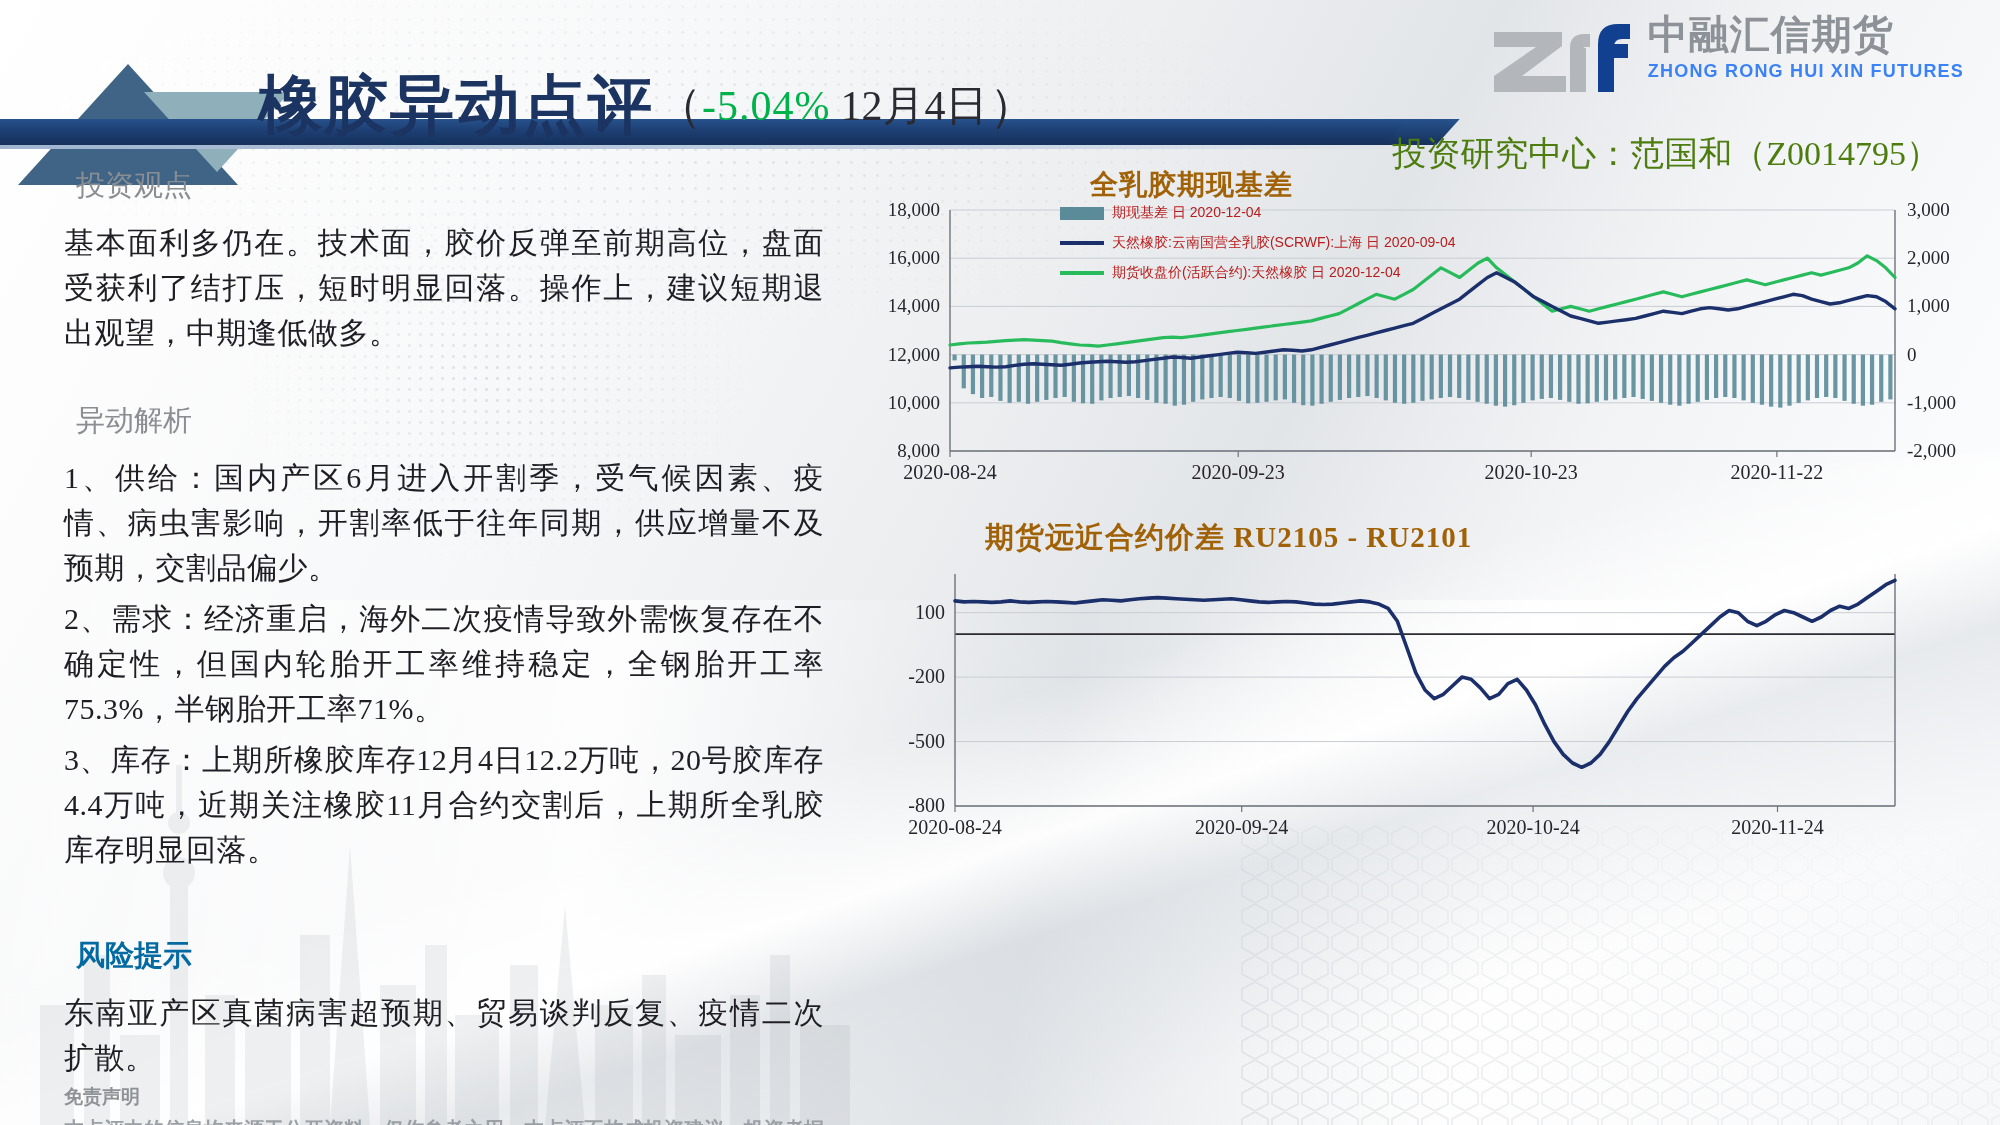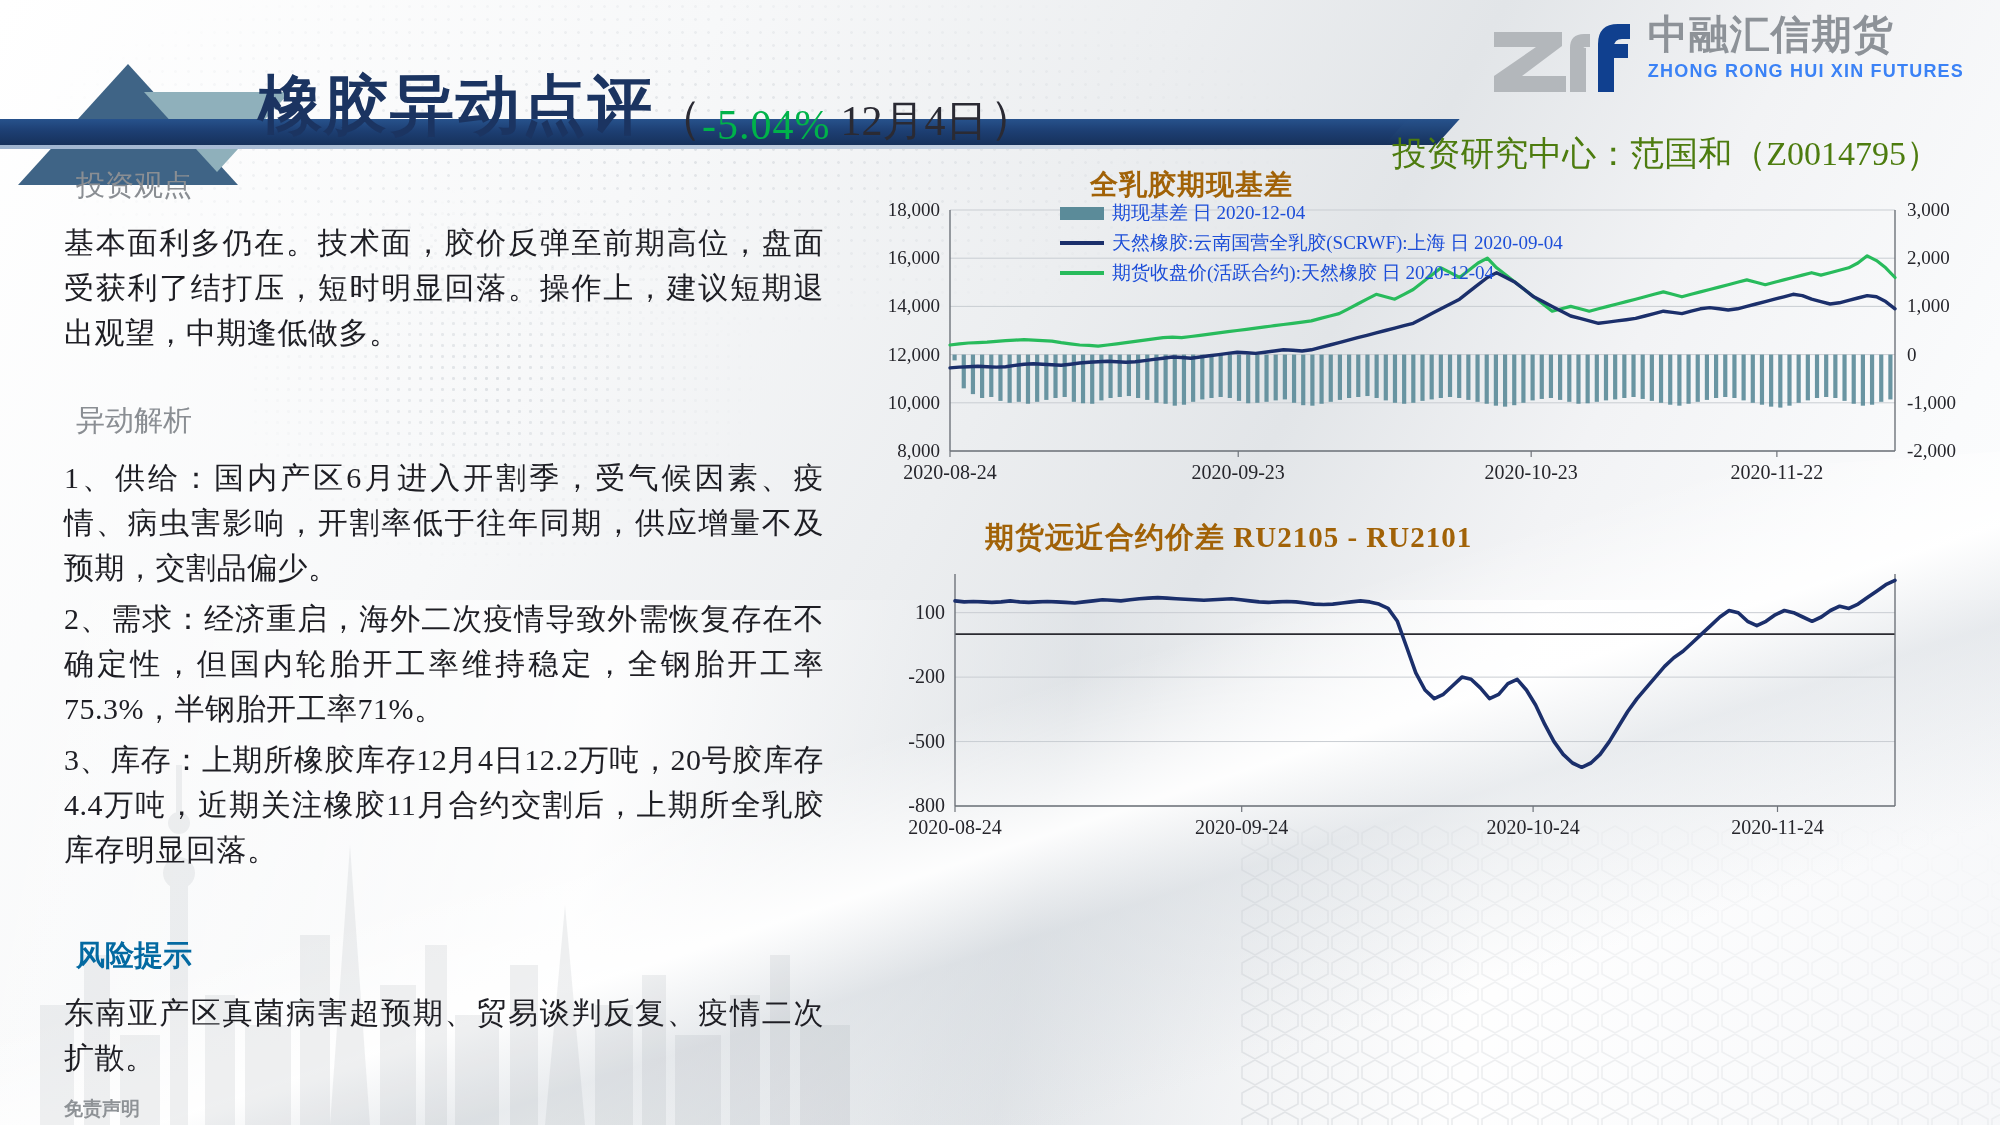--- a/index.html
+++ b/index.html
@@ -50,21 +50,21 @@
   .hdr-band-lt{position:absolute;left:0;top:145px;width:1440px;height:4px;
     background:linear-gradient(90deg,#9fb4cf,#c8d4e4 70%,rgba(255,255,255,0));}
 
   .tri-dark{position:absolute;left:18px;top:64px;width:0;height:0;
     border-left:110px solid transparent;border-right:110px solid transparent;
     border-bottom:121px solid #3f6486;}
   .tri-light{position:absolute;left:144px;top:92px;width:0;height:0;
     border-left:73px solid transparent;border-right:73px solid transparent;
     border-top:80px solid #8fb0bb;}
 
-  .title-wrap{position:absolute;left:258px;top:62px;display:flex;align-items:flex-end;}
+  .title-wrap{position:absolute;left:258px;top:62px;display:flex;align-items:center;}
   .title-main{font-size:64px;font-weight:700;color:#1b3461;letter-spacing:2px;
     font-family:"Liberation Serif","DejaVu Serif",serif;}
   .title-paren{font-size:46px;color:#2a2a33;margin-left:2px;}
   .title-pct{font-size:42px;color:#00b24a;font-family:"Liberation Serif",serif;letter-spacing:1px;}
   .title-date{font-size:42px;color:#2a2a33;margin-left:10px;}
 
   
   .logo{position:absolute;right:36px;top:14px;display:flex;align-items:flex-start;}
   .logo-zrf{position:relative;width:150px;height:86px;}
   .logo-right{margin-left:10px;}
@@ -96,22 +96,22 @@
   #c2-title{left:985px;top:518px;font-size:29px;letter-spacing:1px;}
 
   .chart-box{position:absolute;}
   #chart1{left:860px;top:196px;width:1120px;height:310px;}
   #chart2{left:860px;top:556px;width:1120px;height:300px;}
 
   .legend{position:absolute;left:200px;top:2px;}
   .leg-row{display:flex;align-items:center;height:30px;}
   .leg-swatch{width:44px;height:13px;margin-right:8px;flex:0 0 auto;}
   .leg-line{width:44px;height:4px;margin-right:8px;flex:0 0 auto;}
-  .leg-txt{font-size:19px;color:#1d4ed8;white-space:nowrap;
-    font-family:Liberation Serif, serif;}
+  .leg-txt{font-size:14px;color:#b91c1c;white-space:nowrap;
+    font-family:Liberation Sans, sans-serif;}
 </style>
 </head>
 <body>
 
 <div id="root">
 
   <div class="bg-base"></div>
   <div class="bg-sheen"></div>
   <div class="bg-swoosh"></div>
   <div class="bg-dots"></div>
@@ -198,21 +198,21 @@
   <div class="left">
     <div class="sec-head">投资观点</div>
     <p class="para">基本面利多仍在。技术面，胶价反弹至前期高位，盘面受获利了结打压，短时明显回落。操作上，建议短期退出观望，中期逢低做多。</p>
     <div class="gap"></div>
     <div class="sec-head">异动解析</div>
     <p class="para">1、供给：国内产区6月进入开割季，受气候因素、疫情、病虫害影响，开割率低于往年同期，供应增量不及预期，交割品偏少。</p>
     <p class="para">2、需求：经济重启，海外二次疫情导致外需恢复存在不确定性，但国内轮胎开工率维持稳定，全钢胎开工率75.3%，半钢胎开工率71%。</p>
     <p class="para">3、库存：上期所橡胶库存12月4日12.2万吨，20号胶库存4.4万吨，近期关注橡胶11月合约交割后，上期所全乳胶库存明显回落。</p>
     <div class="gap" style="height:52px"></div>
     <div class="sec-head risk">风险提示</div>
-    <p class="para" style="margin-bottom:16px">东南亚产区真菌病害超预期、贸易谈判反复、疫情二次扩散。</p>
+    <p class="para" style="margin-bottom:4px">东南亚产区真菌病害超预期、贸易谈判反复、疫情二次扩散。</p>
     <div class="disc-head">免责声明</div>
     <div class="disc-body"><span>本点评中的信息均来源于公开资料，仅作参考之用。本点评不构成投资建议，投资者据此做出的任何投资决策与本公司无关。</span></div>
   </div>
 
   <div class="chart-title" id="c1-title">全乳胶期现基差</div>
   <div class="chart-box" id="chart1">
     <svg id="c1svg" width="1120" height="310">
         <line x1="90" y1="255" x2="1035" y2="255" stroke="#c9cdd2" stroke-width="1"></line>
         <text x="80" y="261" font-size="19" fill="#25252b" font-family="&quot;Liberation Serif&quot;,&quot;DejaVu Serif&quot;,serif" text-anchor="end">8,000</text>
         <line x1="90" y1="206.8" x2="1035" y2="206.8" stroke="#c9cdd2" stroke-width="1"></line>

